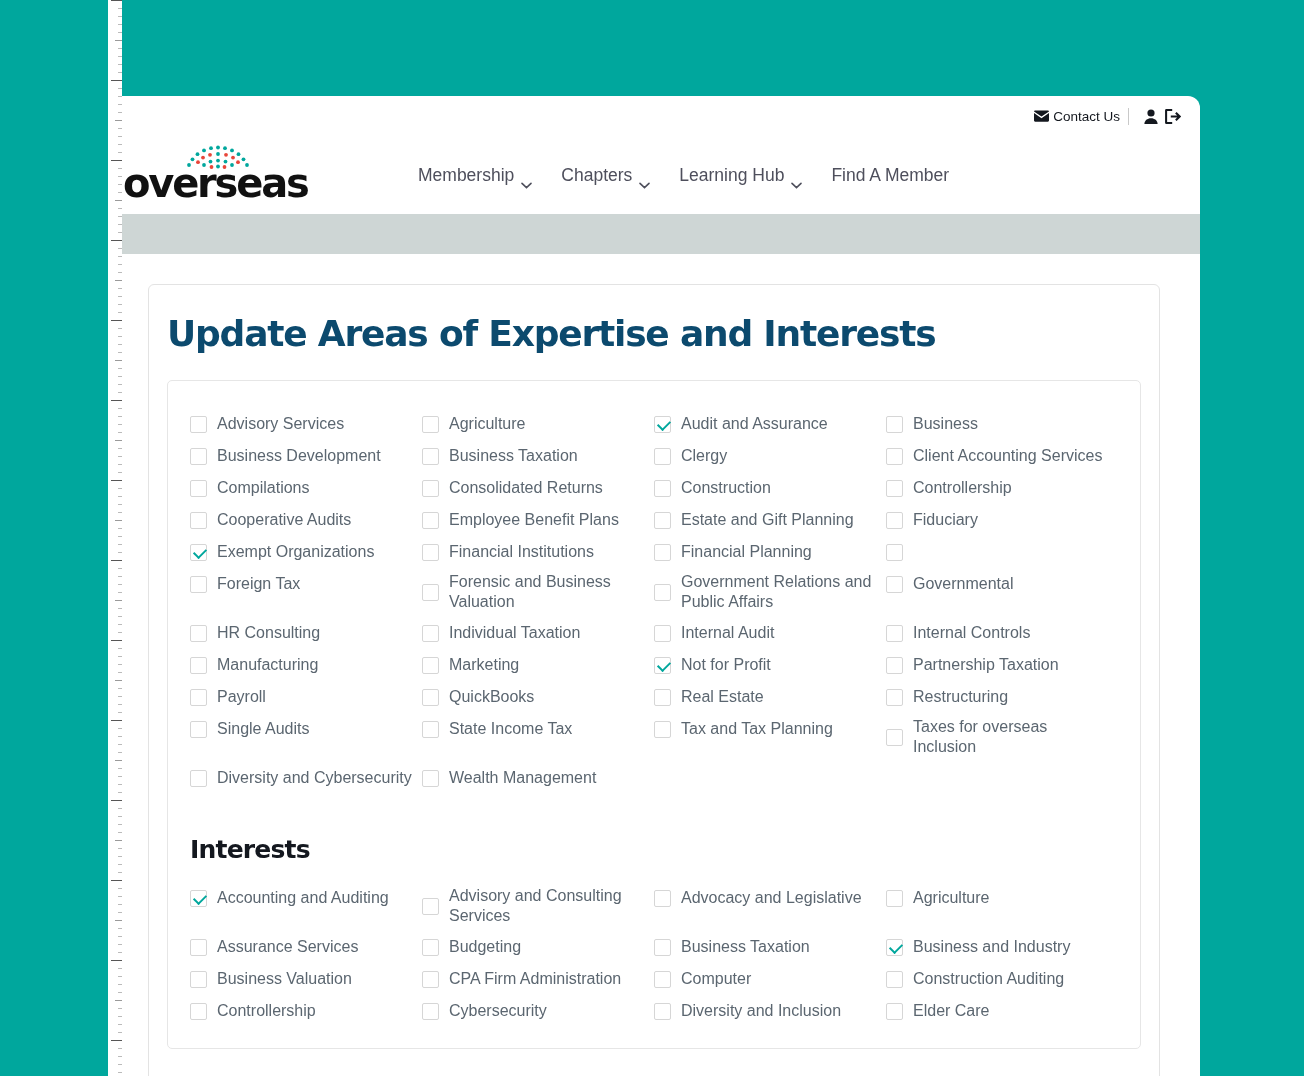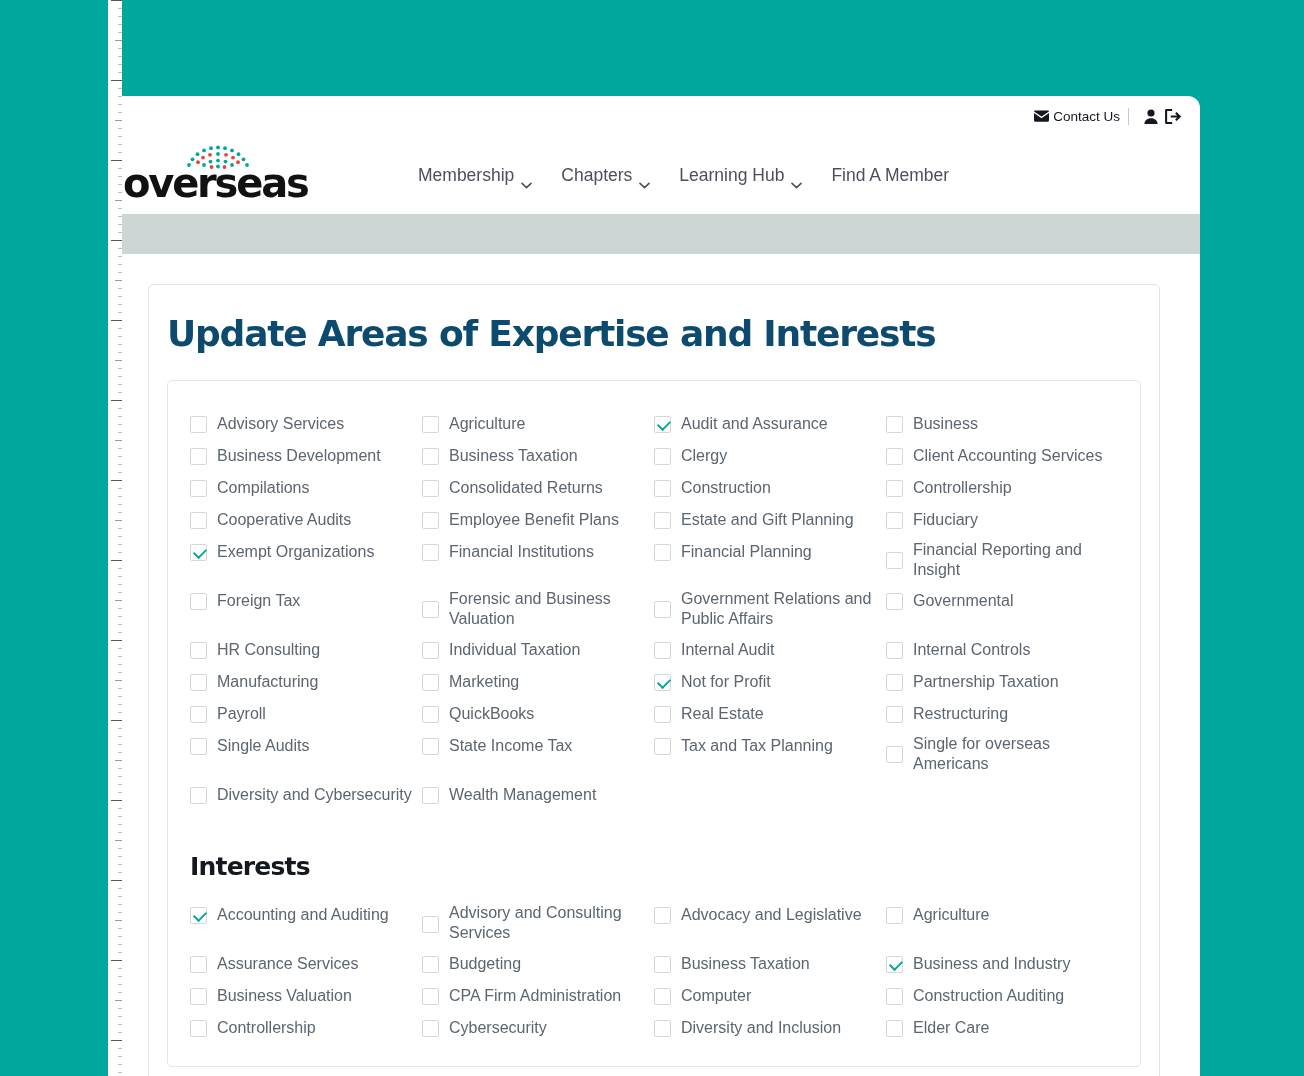--- a/index.html
+++ b/index.html
@@ -509,21 +509,20 @@
             <div class="cbitem">
               <span class="cbbox"></span>
               <span class="cblabel">Financial Institutions</span>
             </div>
             <div class="cbitem">
               <span class="cbbox"></span>
               <span class="cblabel">Financial Planning</span>
             </div>
             <div class="cbitem">
               <span class="cbbox"></span>
-              <span class="cblabel">Financial Reporting and Insight</span>
             </div>
             <div class="cbitem">
               <span class="cbbox"></span>
               <span class="cblabel">Foreign Tax</span>
             </div>
             <div class="cbitem">
               <span class="cbbox"></span>
               <span class="cblabel">Forensic and Business Valuation</span>
             </div>
             <div class="cbitem">
@@ -589,21 +588,21 @@
             <div class="cbitem">
               <span class="cbbox"></span>
               <span class="cblabel">State Income Tax</span>
             </div>
             <div class="cbitem">
               <span class="cbbox"></span>
               <span class="cblabel">Tax and Tax Planning</span>
             </div>
             <div class="cbitem">
               <span class="cbbox"></span>
-              <span class="cblabel">Single for overseas Americans</span>
+              <span class="cblabel">Taxes for overseas Inclusion</span>
             </div>
             <div class="cbitem">
               <span class="cbbox"></span>
               <span class="cblabel">Diversity and Cybersecurity</span>
             </div>
             <div class="cbitem">
               <span class="cbbox"></span>
               <span class="cblabel">Wealth Management</span>
             </div>
           </div>

